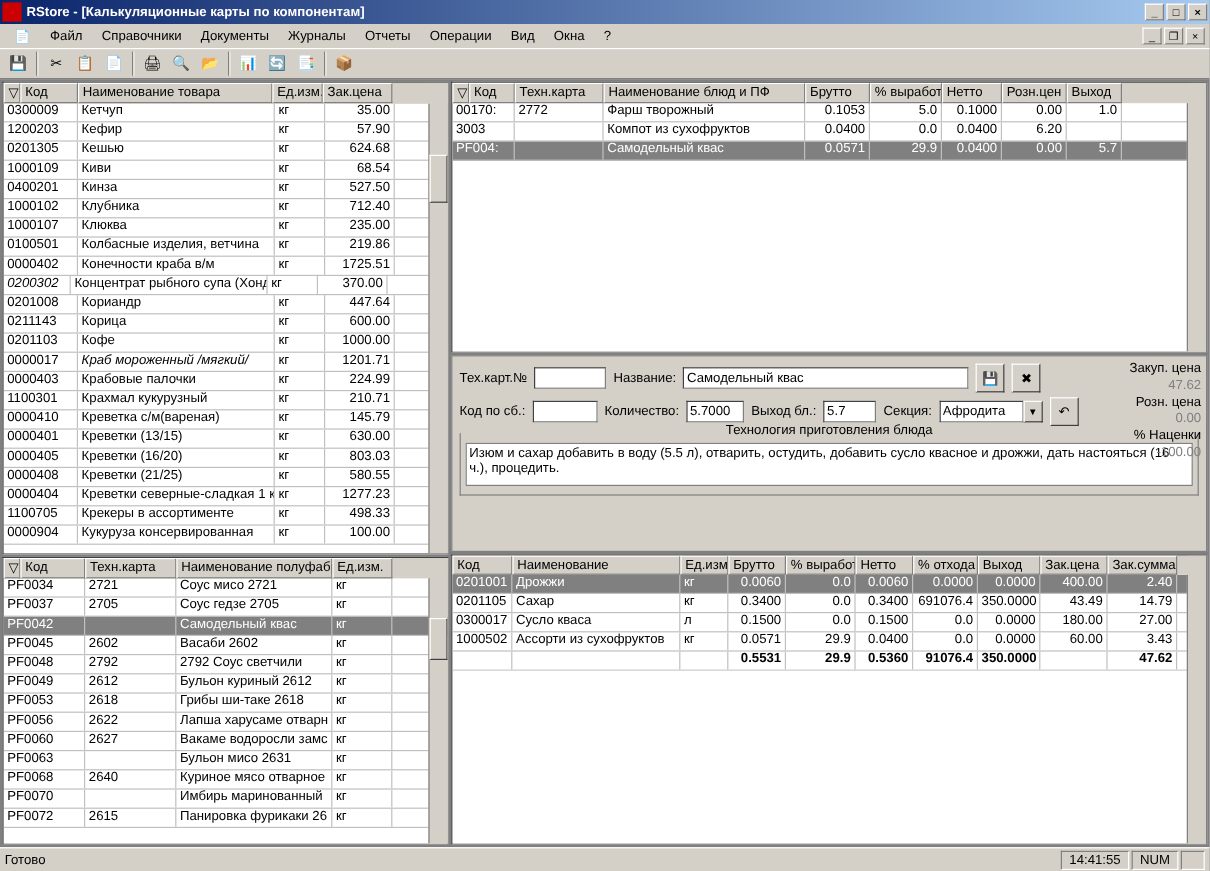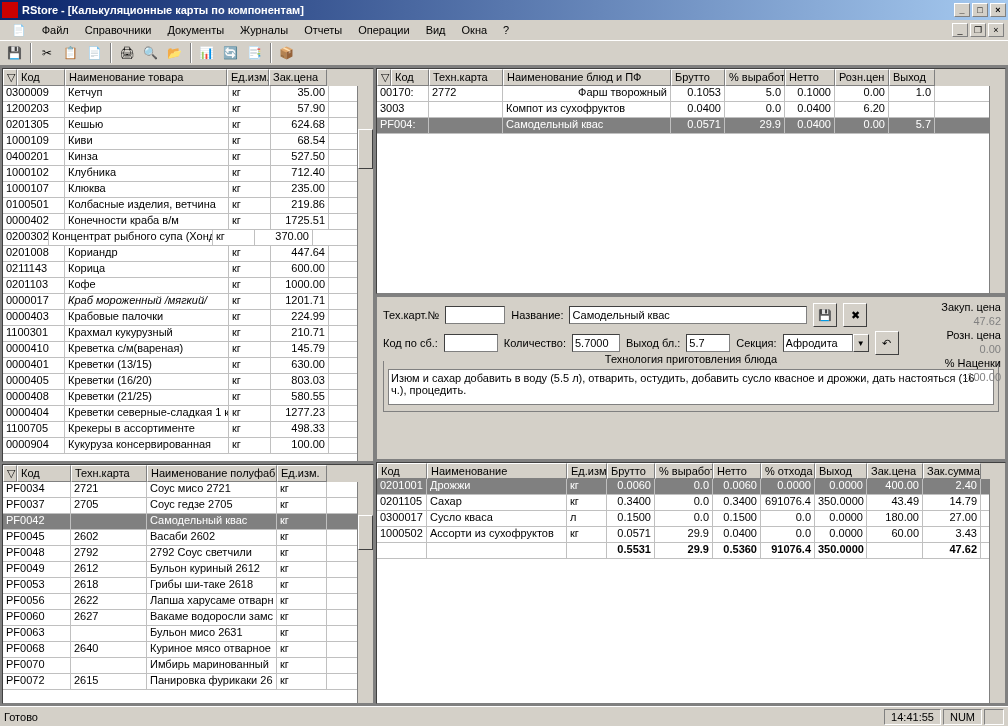--- a/index.html
+++ b/index.html
@@ -154,21 +154,21 @@
             <div class="cell" style="width: 42px;">кг</div>
             <div class="cell r" style="width: 58px;">219.86</div>
           </div>
           <div class="grid-row">
             <div class="cell" style="width: 62px;">0000402</div>
             <div class="cell" style="width: 164px;">Конечности краба в/м</div>
             <div class="cell" style="width: 42px;">кг</div>
             <div class="cell r" style="width: 58px;">1725.51</div>
           </div>
           <div class="grid-row">
-            <div class="cell" style="width: 46px;">0200302</div>
+            <div class="cell" style="width: 56px; font-style: italic;">0200302</div>
             <div class="cell" style="width: 164px;">Концентрат рыбного супа (Хонд</div>
             <div class="cell" style="width: 42px;">кг</div>
             <div class="cell r" style="width: 58px;">370.00</div>
           </div>
           <div class="grid-row">
             <div class="cell" style="width: 62px;">0201008</div>
             <div class="cell" style="width: 164px;">Кориандр</div>
             <div class="cell" style="width: 42px;">кг</div>
             <div class="cell r" style="width: 58px;">447.64</div>
           </div>
@@ -355,21 +355,21 @@
         <div class="hc" style="width:54px">Брутто</div>
         <div class="hc" style="width:60px">% выработ</div>
         <div class="hc" style="width:50px">Нетто</div>
         <div class="hc" style="width:54px">Розн.цен</div>
         <div class="hc" style="width:46px">Выход</div>
       </div>
       <div class="grid-body" id="grid-tr">
           <div class="grid-row">
             <div class="cell" style="width: 52px;">00170:</div>
             <div class="cell" style="width: 74px;">2772</div>
-            <div class="cell" style="width: 168px; text-align: right;">Фарш творожный</div>
+            <div class="cell" style="width: 168px;">Фарш творожный</div>
             <div class="cell r" style="width: 54px;">0.1053</div>
             <div class="cell r" style="width: 60px;">5.0</div>
             <div class="cell r" style="width: 50px;">0.1000</div>
             <div class="cell r" style="width: 54px;">0.00</div>
             <div class="cell r" style="width: 46px;">1.0</div>
           </div>
           <div class="grid-row">
             <div class="cell" style="width: 52px;">3003</div>
             <div class="cell" style="width: 74px;"></div>
             <div class="cell" style="width: 168px;">Компот из сухофруктов</div>

